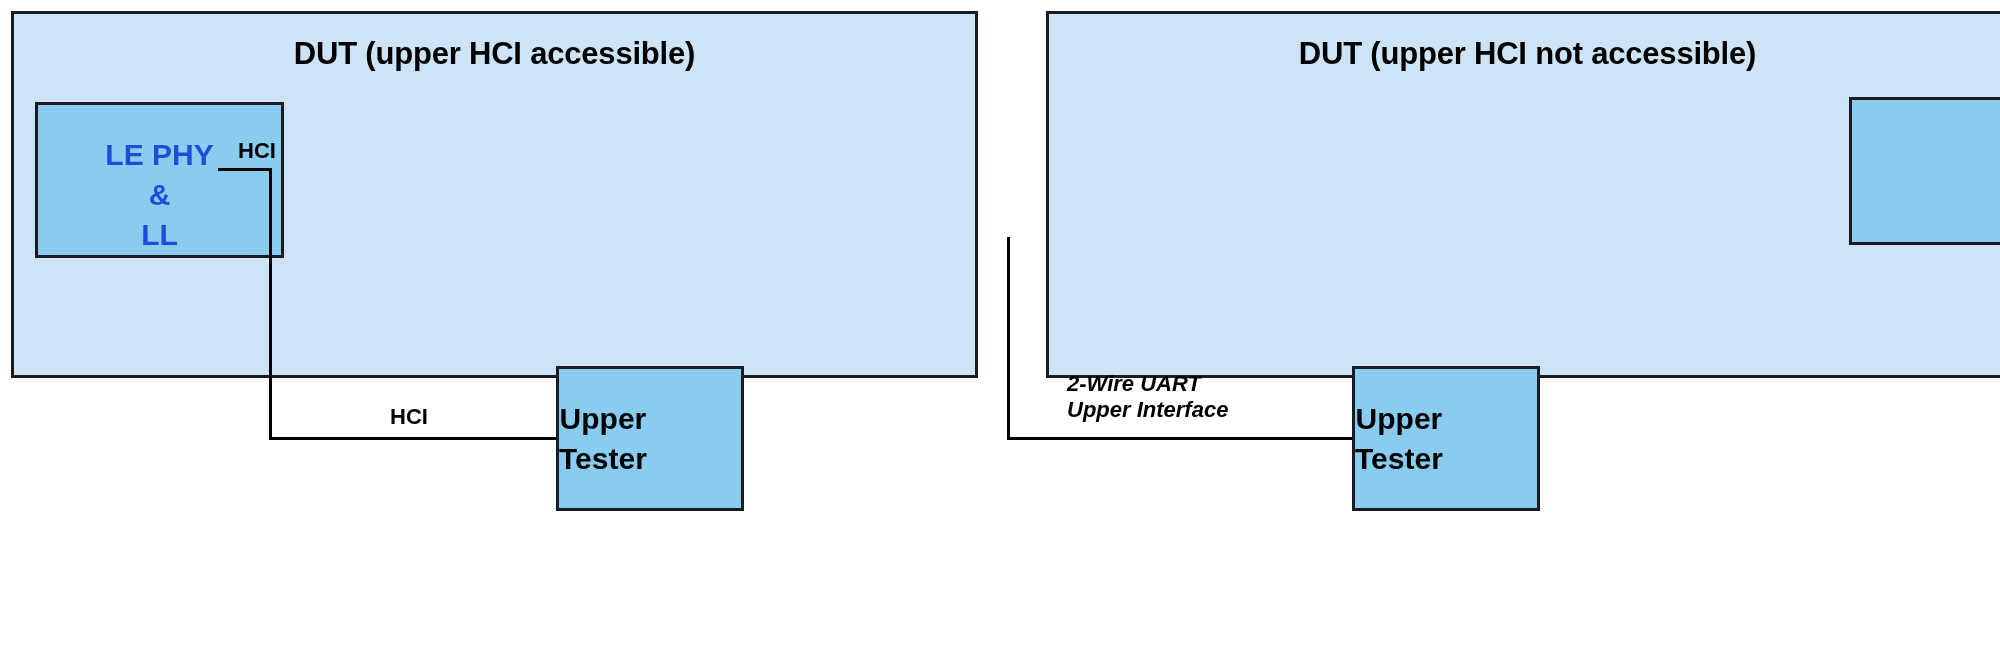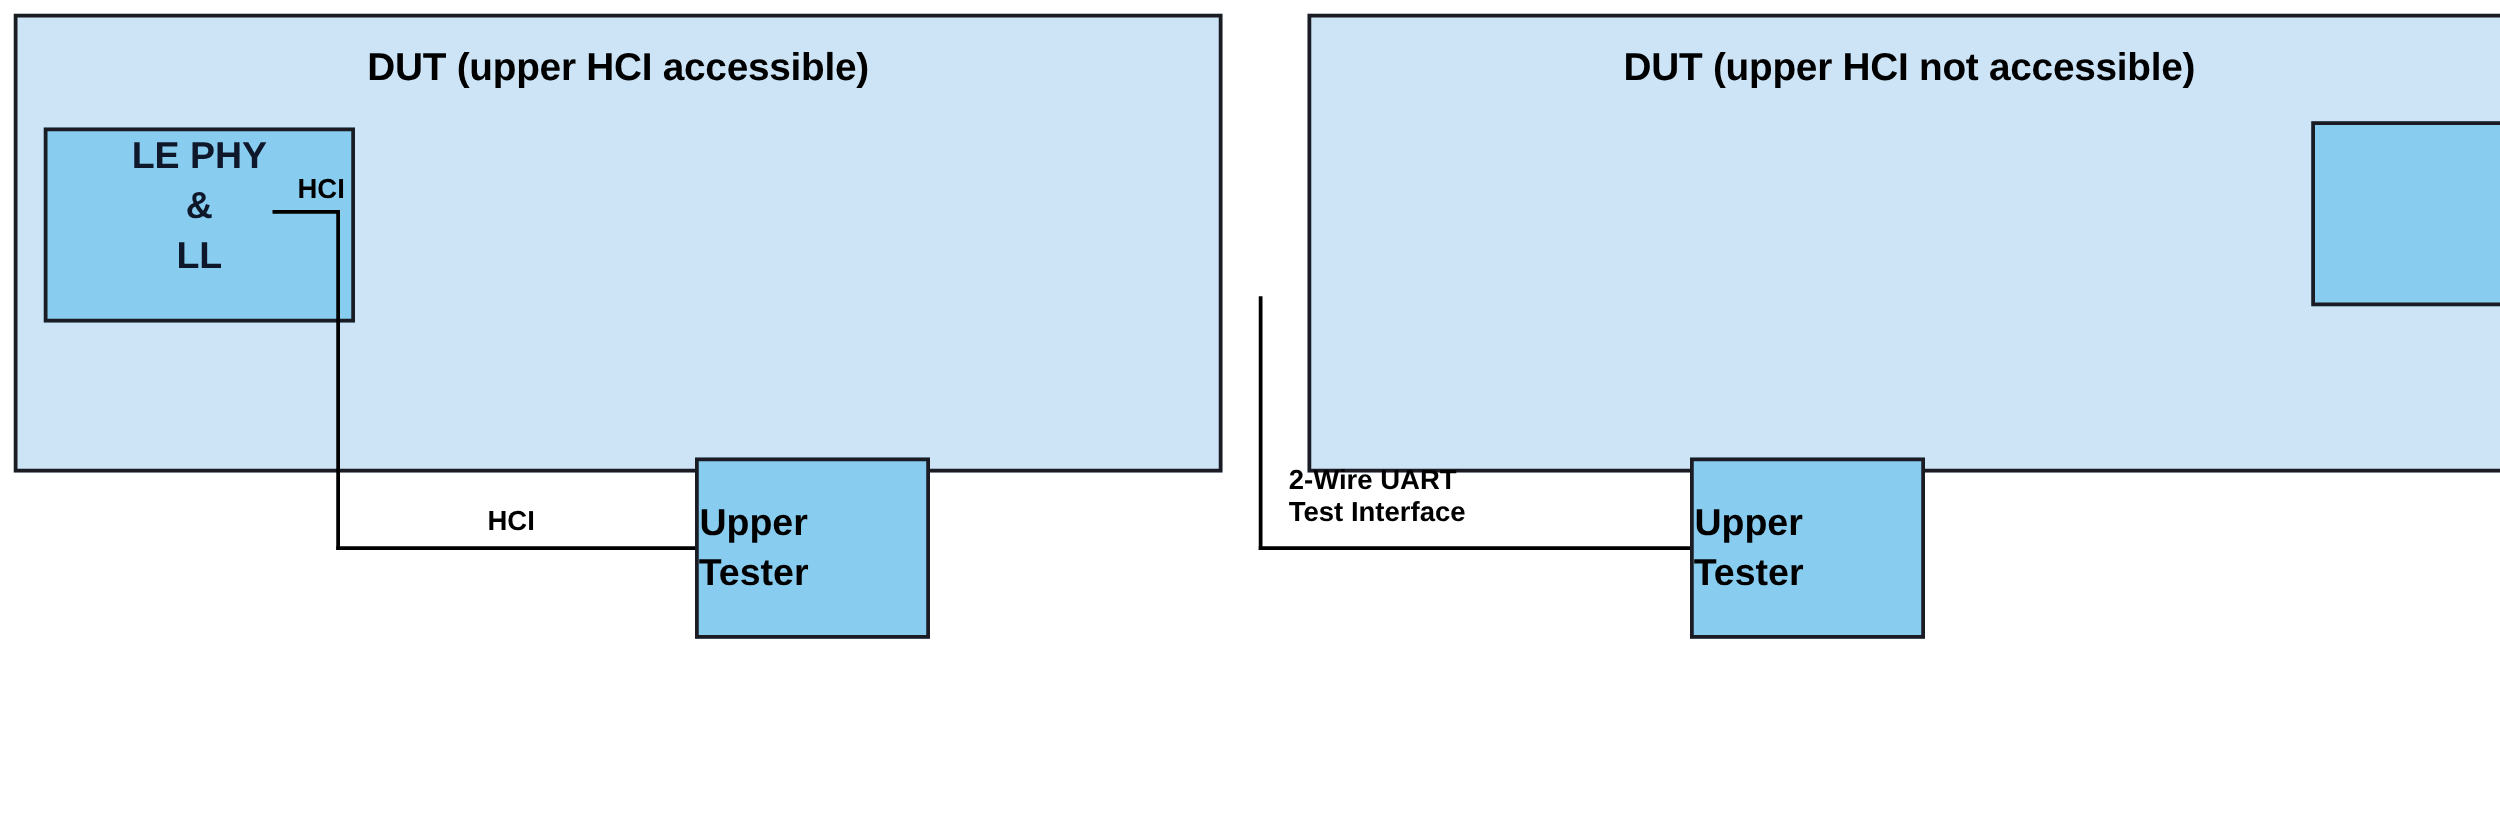--- a/index.html
+++ b/index.html
@@ -44,26 +44,26 @@
   #dut-left .dut-title  { top: 22px; }
   #dut-right .dut-title { top: 22px; }
 
   
   .stack-block {
     position: absolute;
     background: #88cdef;
     border: 3px solid #1b1b23;
     box-sizing: border-box;
     display: flex;
-    align-items: flex-start;
+    align-items: flex-end;
     justify-content: center;
     text-align: center;
     font-size: 30px;
     font-weight: bold;
-    color: #0f172a;
+    color: #1d4ed8;
     line-height: 1.33;
   }
   #block-le-phy-ll {
     left: 21px;
     top: 88px;
     width: 249px;
     height: 156px;
   }
   #block-full-stack {
     left: 800px;
@@ -110,21 +110,21 @@
   .edge-label {
     position: absolute;
     font-size: 22px;
     font-weight: bold;
     color: #000000;
     white-space: nowrap;
     line-height: 1.2;
   }
   #label-hci-top    { left: 238px; top: 138px; }
   #label-hci-bottom { left: 390px; top: 404px; }
-  #label-uart       { left: 1031px; top: 371px; }
+  #label-uart       { left: 1067px; top: 371px; font-style: italic; }
 </style>
 </head>
 <body>
 
 <div id="stage">
 
   <div class="dut-panel" id="dut-left">
     <div class="dut-title">DUT (upper HCI accessible)</div>
 
     <div class="stack-block" id="block-le-phy-ll">
@@ -157,21 +157,21 @@
     <div class="stack-block" id="block-full-stack">
       
     </div>
   </div>
 
   <div class="line-v" id="conn-r-v"></div>
   <div class="line-h" id="conn-r-h"></div>
 
   <div class="edge-label" id="label-uart">
     <span>2-Wire UART</span><br>
-    <span>Test Interface</span>
+    <span>Upper Interface</span>
   </div>
 
   <div class="tester-box" id="tester-right">
     <span>
       <span>Upper</span><br>
       <span>Tester</span>
     </span>
   </div>
 
 </div>

